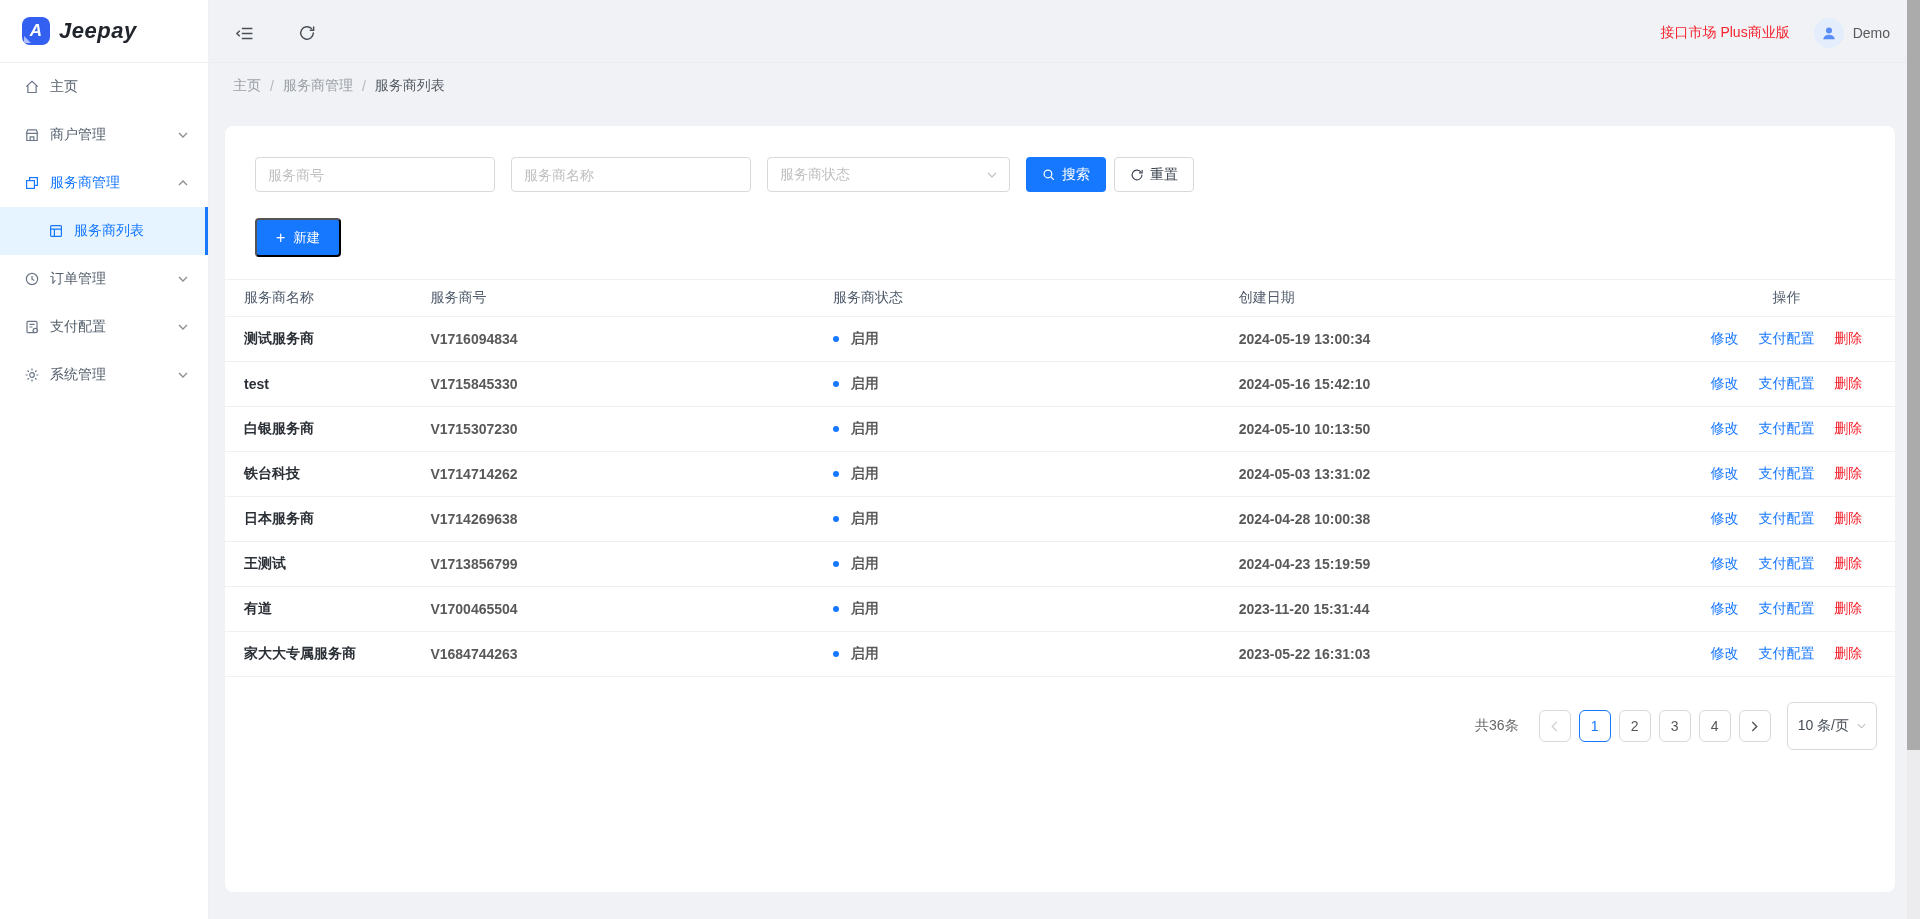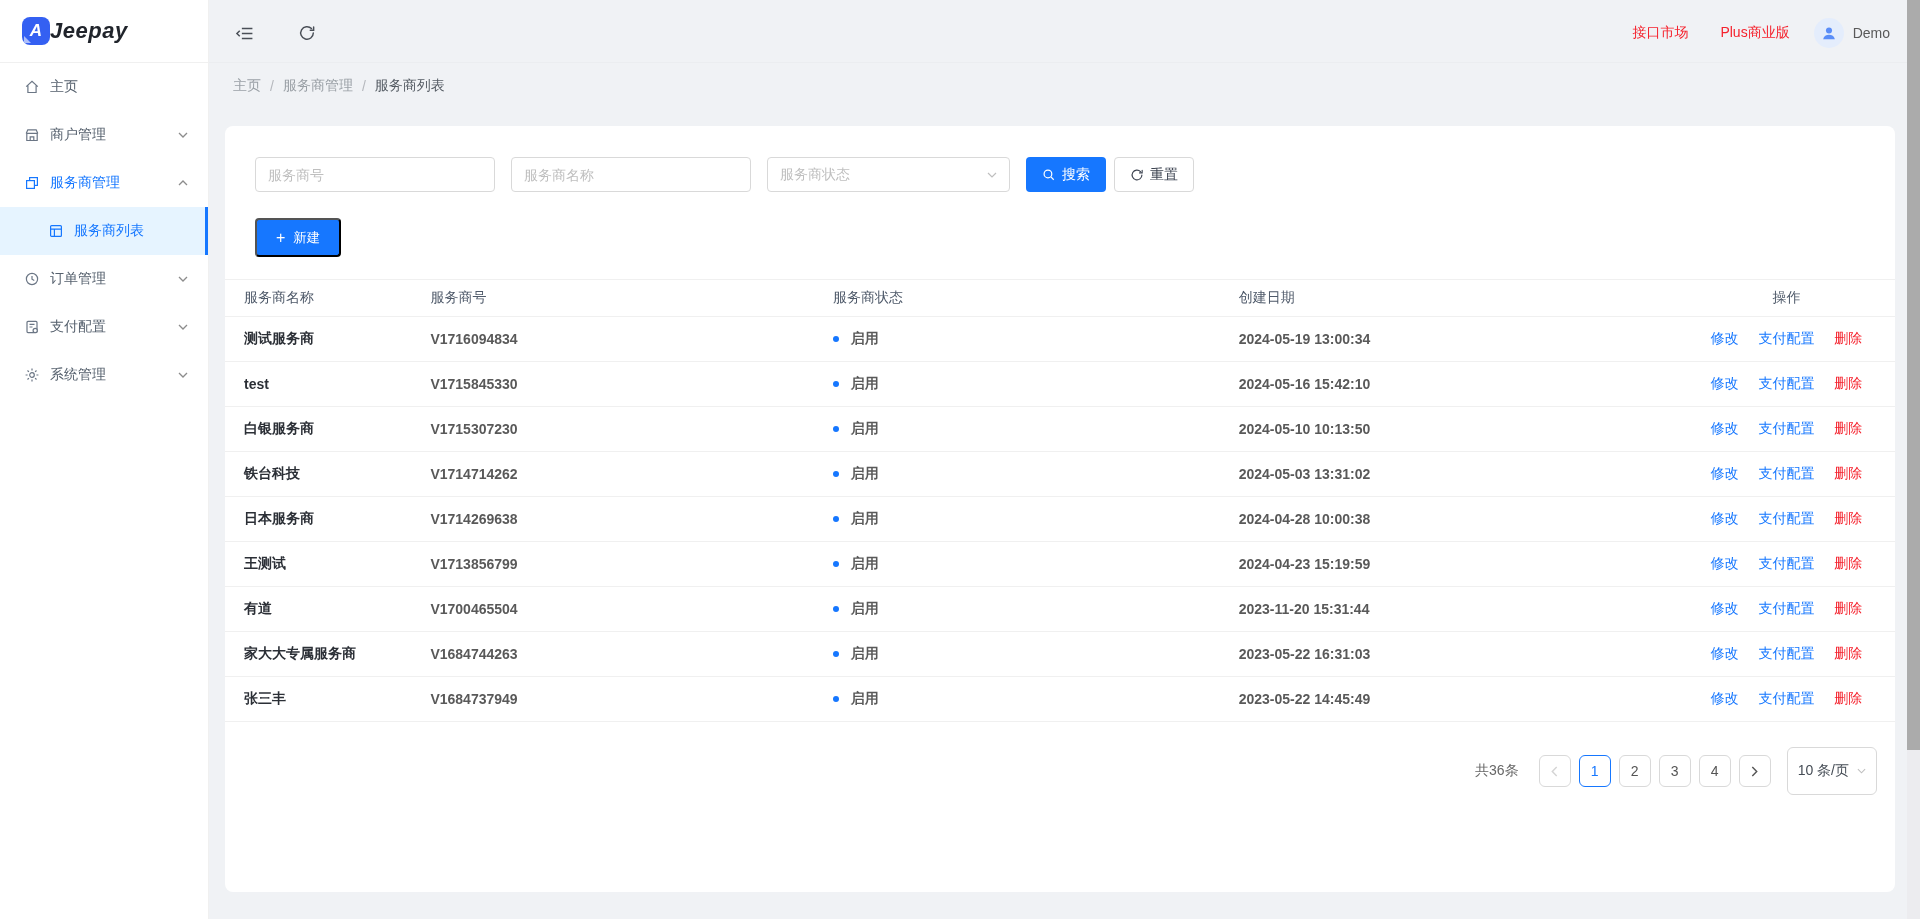--- a/index.html
+++ b/index.html
@@ -12,40 +12,40 @@
 
   
   .sidebar { position:fixed; left:0; top:0; bottom:0; width:209px; background:#fff;
     border-right:1px solid #f0f0f0; z-index:5; }
   .logo { height:63px; display:flex; align-items:center; padding-left:22px; border-bottom:1px solid #f0f0f0; }
   .logo-badge { width:28px; height:28px; border-radius:8px; background:#3460f2; color:#fff;
     display:flex; align-items:center; justify-content:center; font-weight:bold; font-style:italic;
     font-size:17px; position:relative; overflow:hidden; }
   .logo-badge::after { content:""; position:absolute; left:2px; bottom:2px; width:7px; height:7px;
     background:#aebffb; clip-path:polygon(0 0,0 100%,100% 100%); }
-  .logo-text { font-size:22px; font-weight:bold; font-style:italic; color:#20242b; letter-spacing:.5px; }
+  .logo-text { margin-left:9px; font-size:22px; font-weight:bold; font-style:italic; color:#20242b; letter-spacing:.5px; }
   .menu-item { height:48px; display:flex; align-items:center; padding:0 20px 0 24px; color:#55606d; cursor:pointer; }
   .menu-item .mi-icon { width:16px; height:16px; color:#6b7685; flex:none; }
   .menu-item .mi-label { margin-left:10px; }
   .menu-item .chevron { margin-left:auto; color:#8c8c8c; }
   .menu-item.active { color:#1677ff; }
   .menu-item.active .mi-icon { color:#1677ff; }
   .submenu-item { height:48px; display:flex; align-items:center; padding-left:48px; color:#55606d; cursor:pointer; }
   .submenu-item.selected { background:#e6f4ff; color:#1677ff; border-right:3px solid #1677ff; }
   .submenu-item .mi-icon { width:16px; height:16px; flex:none; }
   .submenu-item .mi-label { margin-left:10px; }
 
   
   .main { margin-left:209px; }
   .topbar { height:63px; display:flex; align-items:center; padding:4px 30px 0 26px; border-bottom:1px solid #ebedf0; }
   .tb-icon { color:#4a4f57; cursor:pointer; }
   .tb-icon + .tb-icon { margin-left:44px; }
   .tb-right { margin-left:auto; display:flex; align-items:center; }
   .tb-link { color:#f5222d; cursor:pointer; }
-  .tb-link + .tb-link { margin-left:32px; }
+  .tb-link + .tb-link { margin-left:4px; }
   .avatar { width:30px; height:30px; border-radius:50%; background:#e4edfc; margin-left:24px;
     display:flex; align-items:center; justify-content:center; overflow:hidden; cursor:pointer; }
   .username { margin-left:9px; color:#595959; cursor:pointer; }
 
   .breadcrumb { height:45px; display:flex; align-items:center; padding-left:24px; color:#9aa0a6; }
   .bc-item { cursor:pointer; }
   .bc-sep { margin:0 9px; color:#b5b8bd; }
   .bc-current { color:#545b63; }
 
   .content { padding:18px 25px 0 16px; }
@@ -411,34 +411,20 @@
       <span class="st-label">启用</span>
     </td>
     <td><span class="cell-date">2023-05-22 16:31:03</span></td>
     <td class="c-action">
       <a class="link">修改</a>
       <a class="link">支付配置</a>
       <a class="link del">删除</a>
     </td>
   </tr>
 
-  <tr>
-    <td class="c-name"><span class="cell-name">张三丰</span></td>
-    <td><span class="cell-no">V1684737949</span></td>
-    <td>
-      <i class="dot"></i>
-      <span class="st-label">启用</span>
-    </td>
-    <td><span class="cell-date">2023-05-22 14:45:49</span></td>
-    <td class="c-action">
-      <a class="link">修改</a>
-      <a class="link">支付配置</a>
-      <a class="link del">删除</a>
-    </td>
-  </tr>
 </tbody>
       </table>
 
       <div class="pagination">
         <span class="total">共36条</span>
         <button class="page-btn disabled">
           <svg viewBox="0 0 6 10" width="7" height="11" fill="none" stroke="currentColor" stroke-width="1.3">
               <path d="M5 1 1 5l4 4"></path>
             </svg>
         </button>

